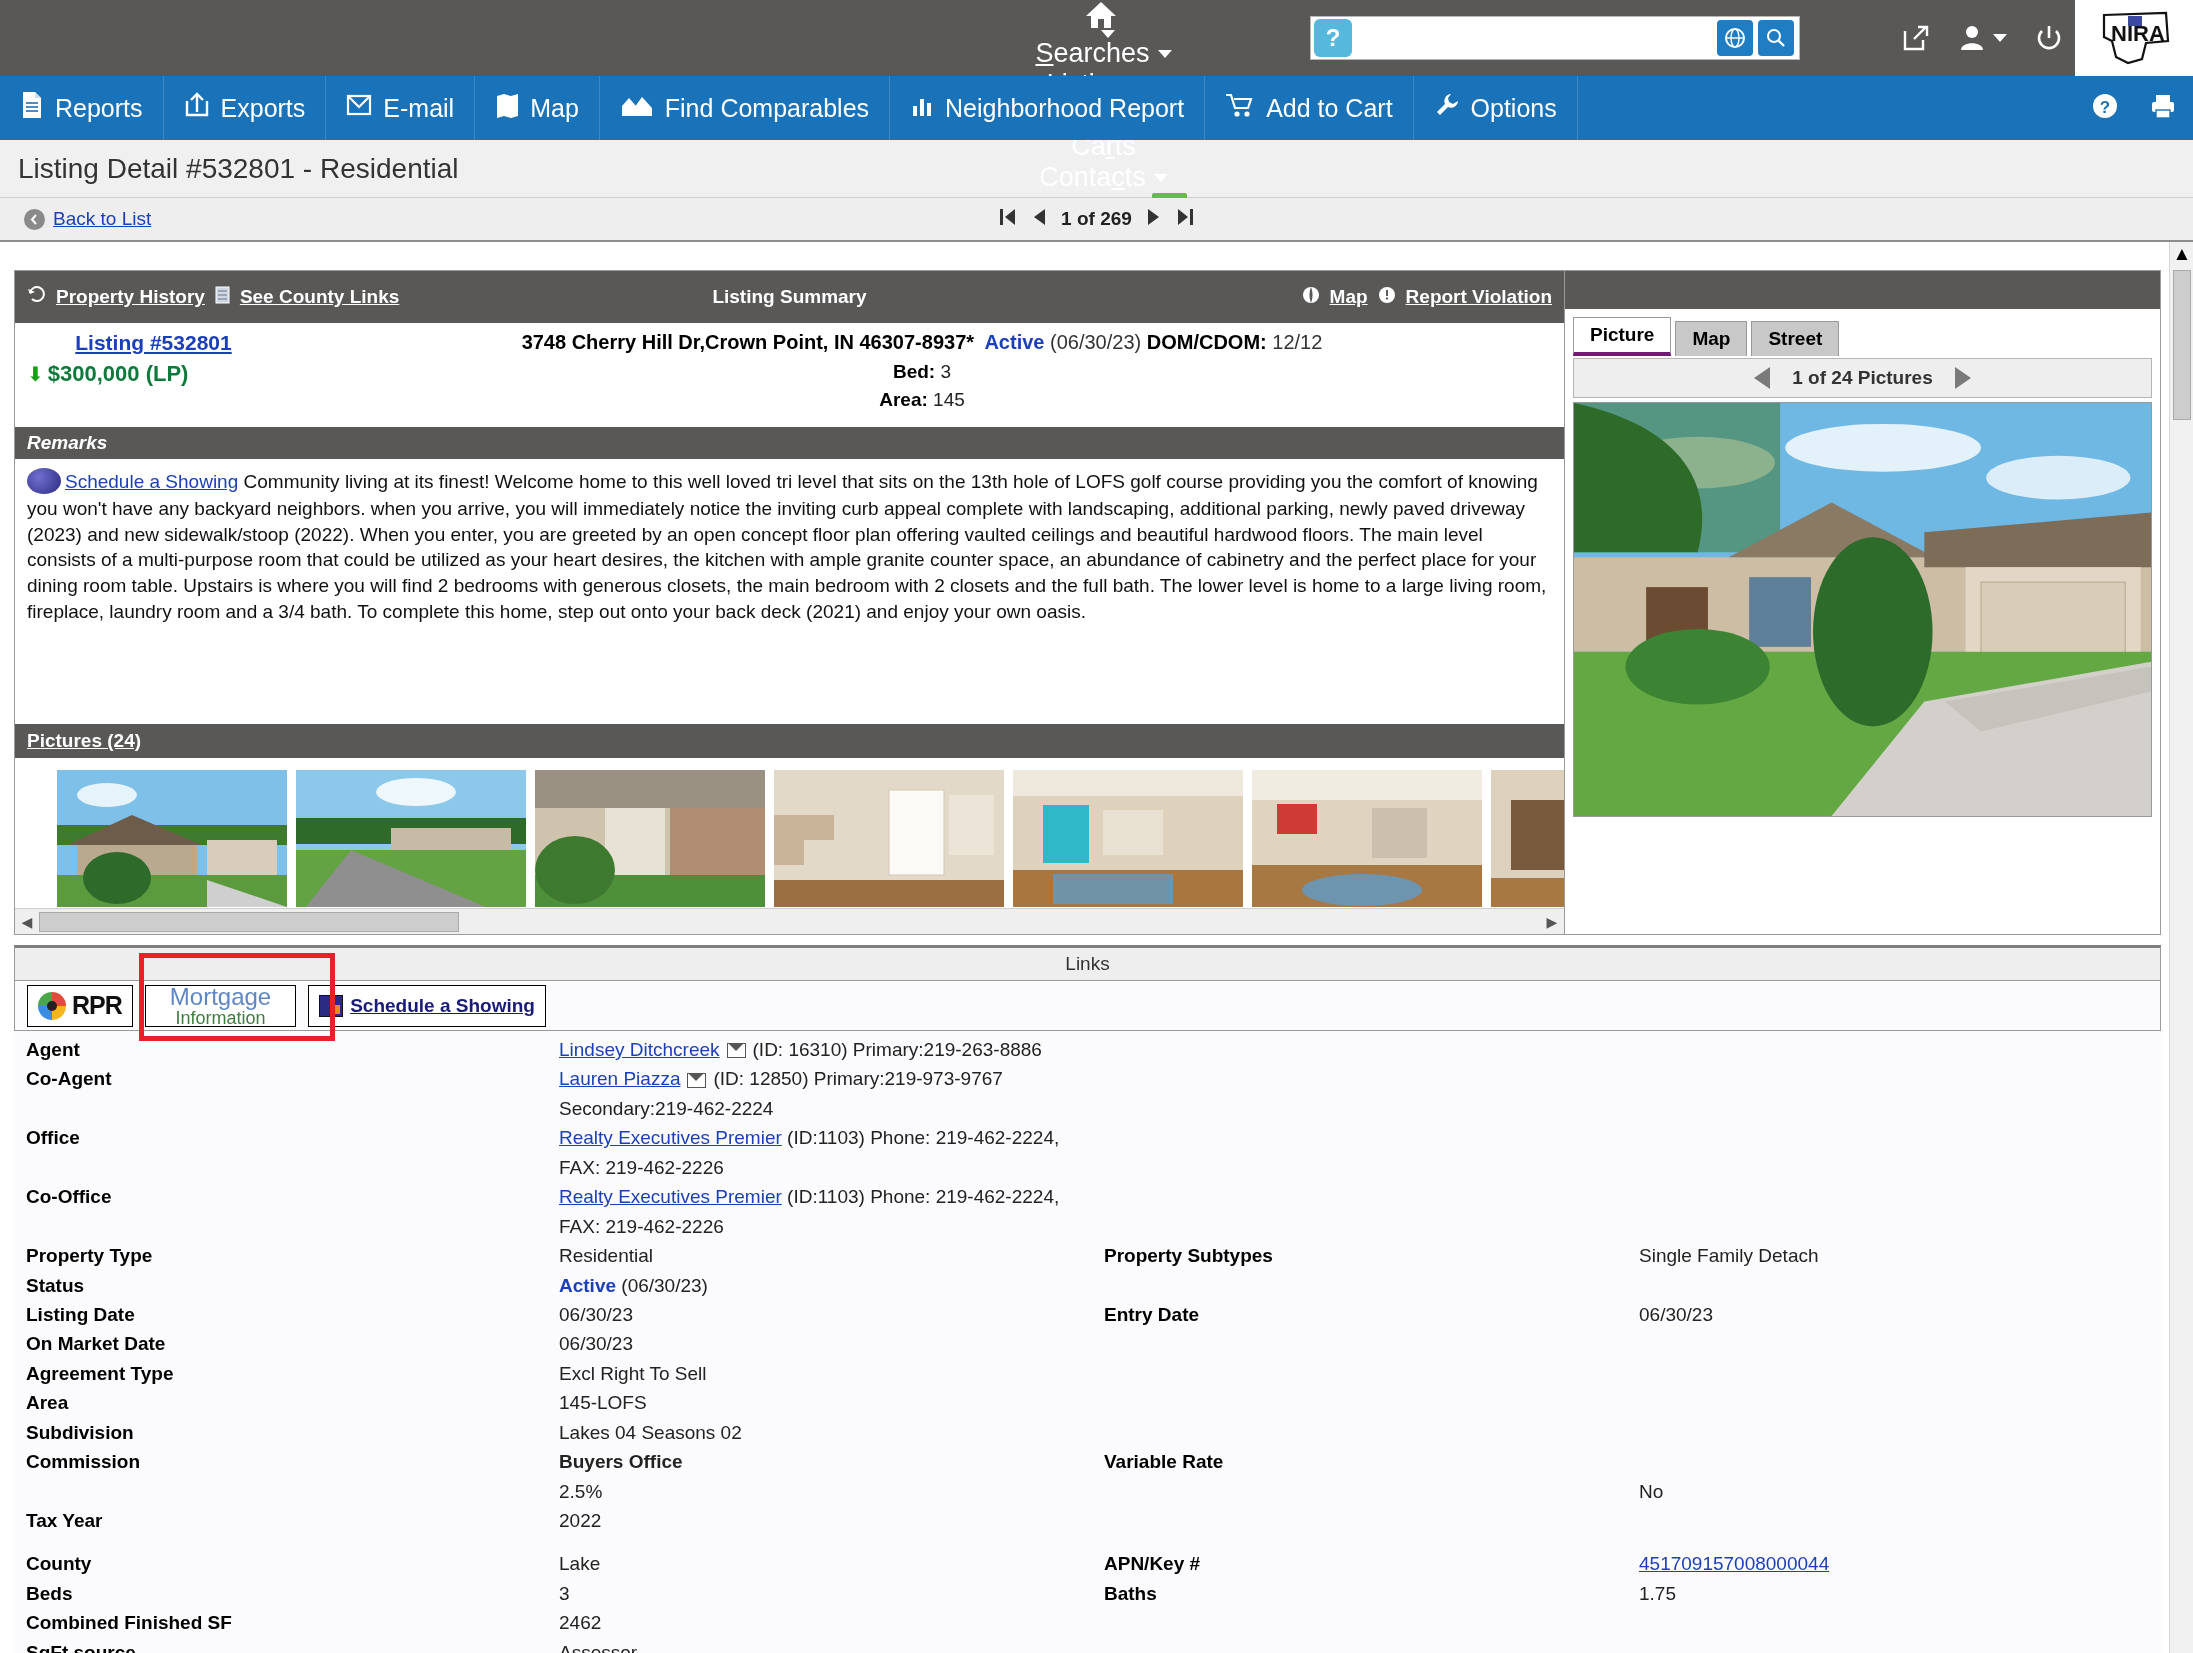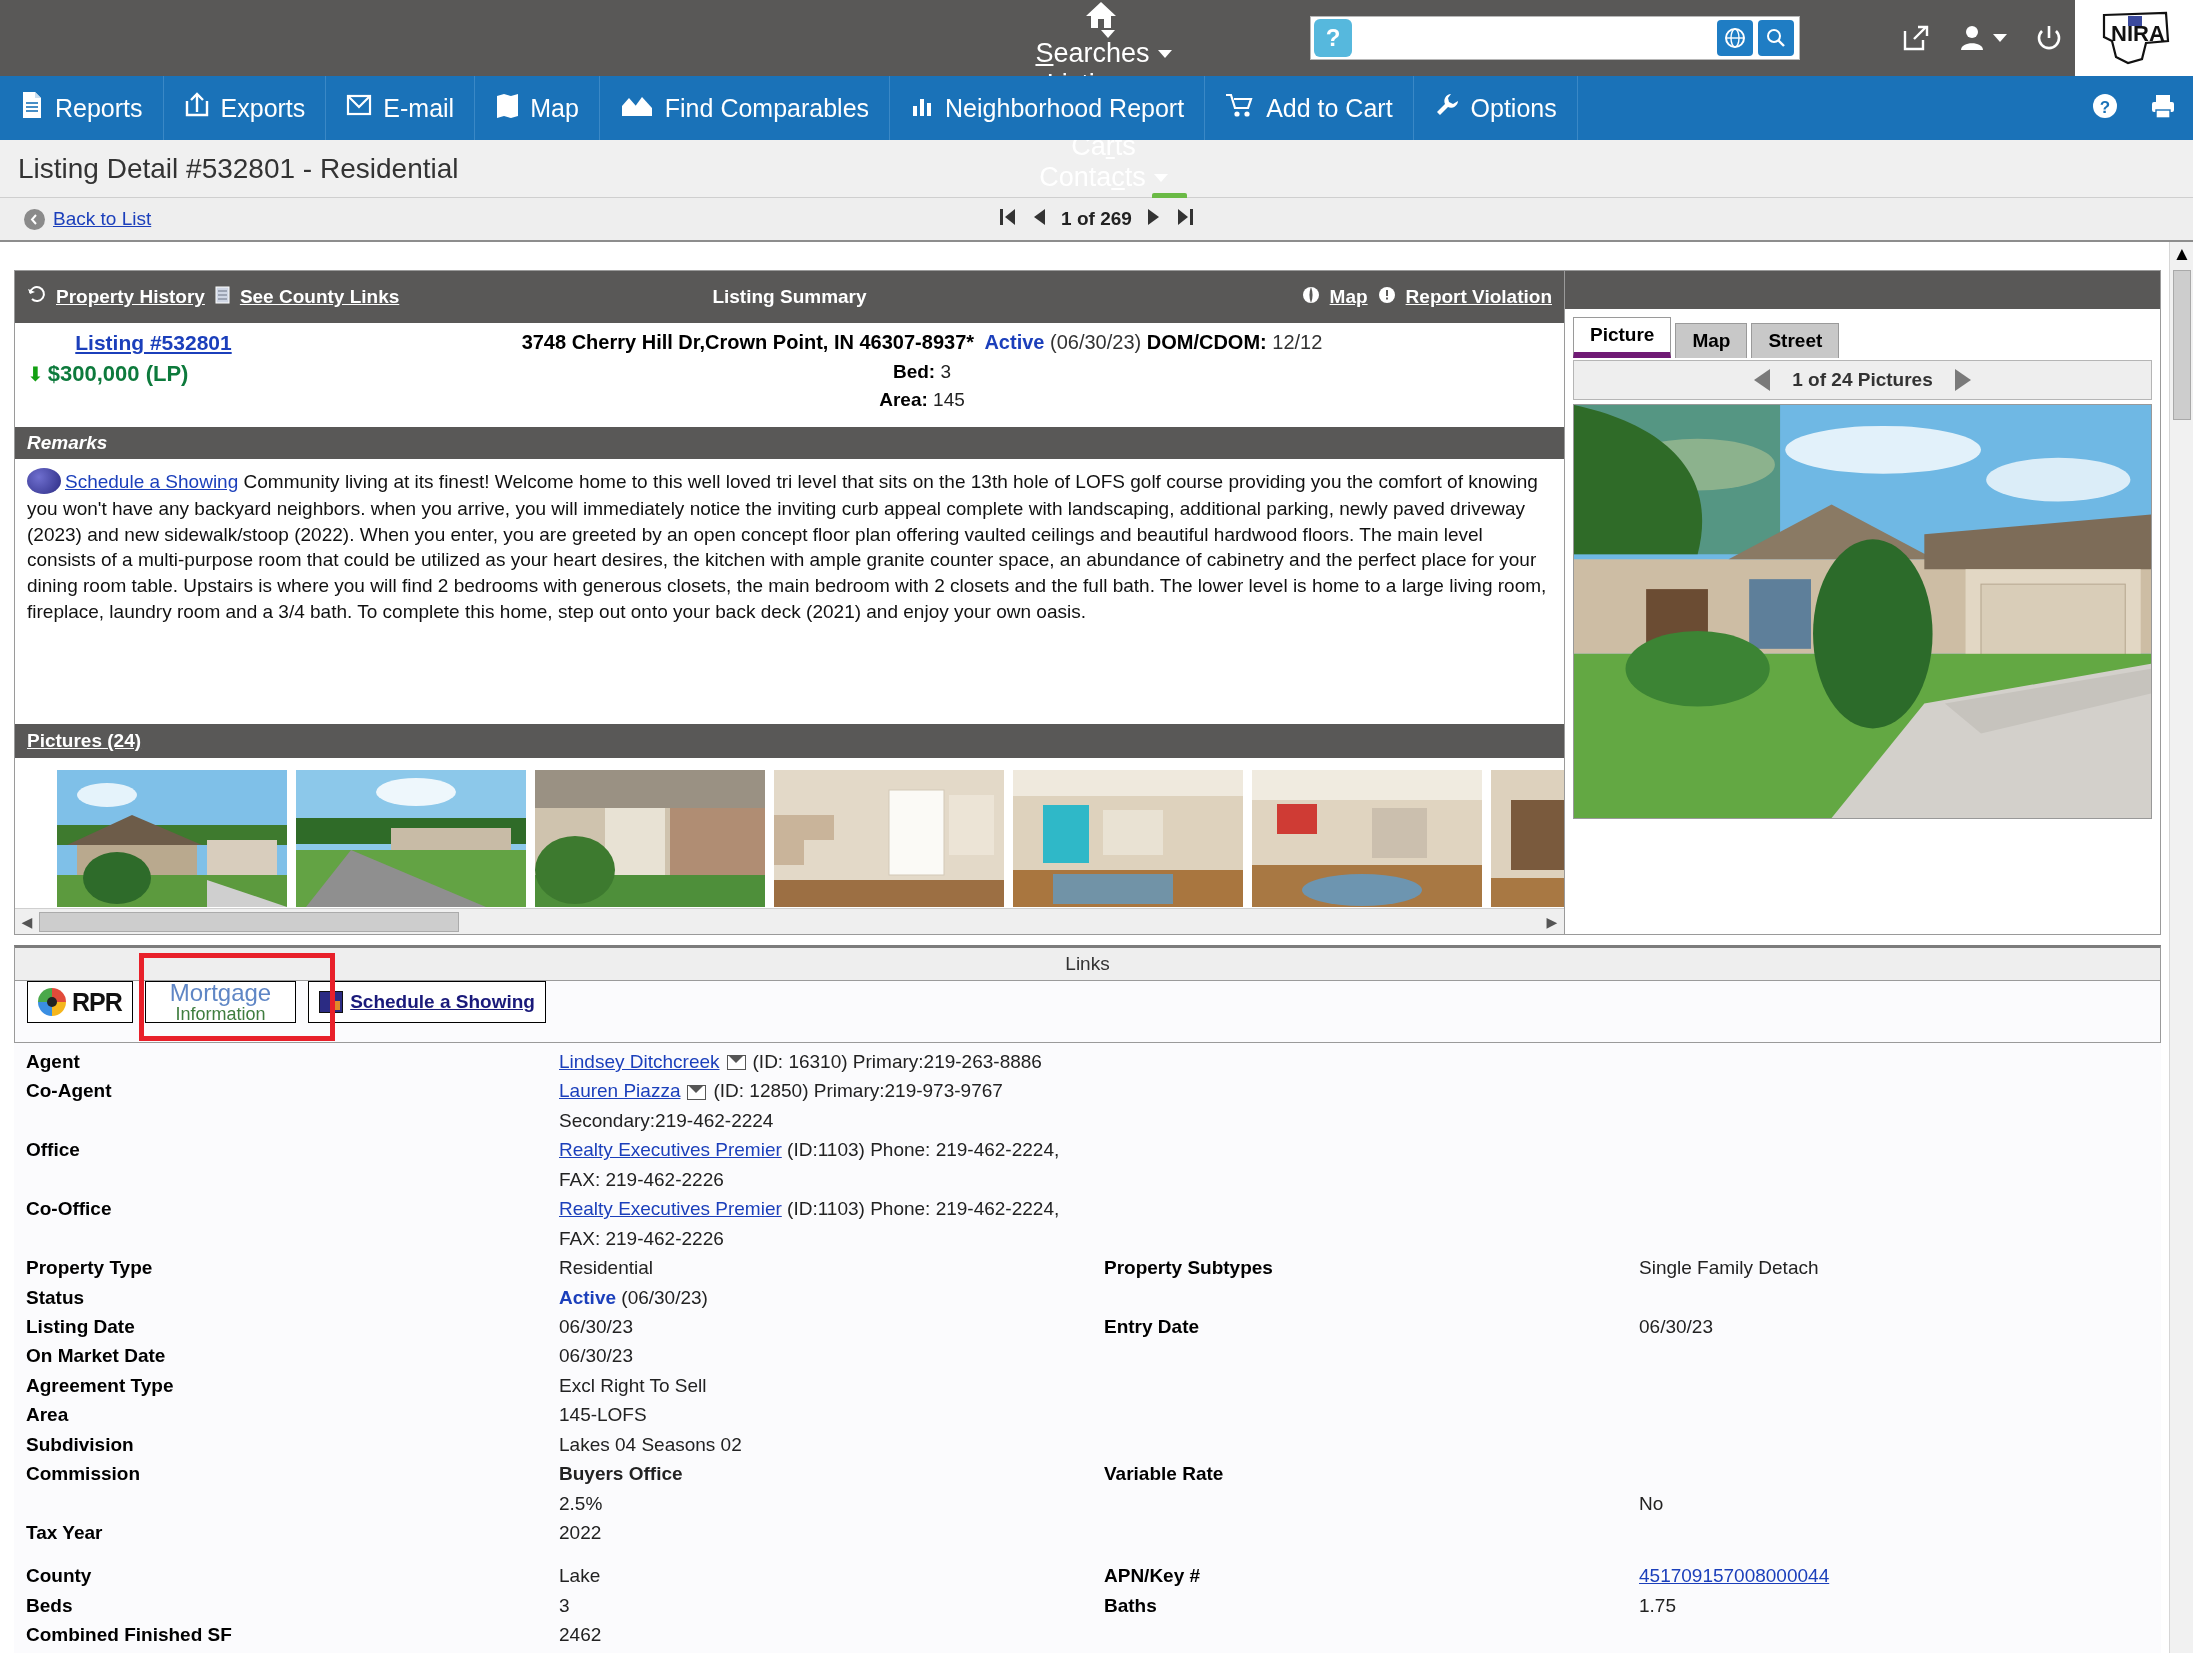--- a/index.html
+++ b/index.html
@@ -138,36 +138,36 @@
      display:flex; align-items:center; position:relative; }
   .ts-thumb { position:absolute; left:24px; top:3px; width:420px; height:20px;
      background:#cdcdcd; border:1px solid #ababab; }
   .ts-arrow { width:24px; display:flex; align-items:center; justify-content:center;
      font-size:14px; color:#555; }
 
   
   .pic-tabs { display:flex; gap:4px; padding:8px 0 0 8px; align-items:flex-end; }
   .pic-tab { padding:6px 16px; font-size:19px; font-weight:bold; cursor:pointer;
      background:#c8c8c8; border:1px solid #9a9a9a; border-bottom:none; }
-  .pic-tab.active { background:#fff; border-bottom:6px solid #701a75; }
+  .pic-tab.active { background:#fff; border-bottom:4px solid #701a75; }
   .pic-nav { margin:2px 8px 0 8px; height:40px; background:#eeeeee;
      border:1px solid #b5b5b5; display:flex; align-items:center; justify-content:center;
      gap:22px; font-size:19px; font-weight:bold; color:#333; }
   .tri-l, .tri-r { width:0;height:0;border-top:11px solid transparent;
      border-bottom:11px solid transparent; cursor:pointer; }
   .tri-l { border-right:16px solid #7a7a7a; }
   .tri-r { border-left:16px solid #7a7a7a; }
   .main-pic { margin:4px 8px 0 8px; height:415px; border:1px solid #999; overflow:hidden; position:relative; }
 
   
   .links-bar { margin:10px 32px 0 14px; border:1px solid #9a9a9a; border-top:3px solid #7c7c7c;
      background:#eeeeee; height:36px; display:flex; align-items:center; justify-content:center;
      font-size:19px; color:#333; }
   .links-btns { margin:0 32px 0 14px; border:1px solid #9a9a9a; border-top:none;
-     background:#fbfbfd; height:62px; display:flex; padding-left:12px; gap:12px;
+     background:#fbfbfd; height:50px; display:flex; align-items:center; padding-left:12px; gap:12px;
      position:relative; }
   .lbtn { border:1px solid #000; height:42px; display:flex; align-items:center;
      justify-content:center; padding:0 10px; background:#fff; cursor:pointer; }
   .rpr-dot { width:28px;height:28px;border-radius:50%;
      background:conic-gradient(#e24b3a 0 25%, #f5b61d 0 50%, #3a8ee2 0 75%, #4aa84a 0 100%);
      position:relative; margin-right:6px; }
   .rpr-dot::after { content:""; position:absolute; inset:9px; background:#222; border-radius:50%; }
   .rpr-txt { font-size:25px; font-weight:bold; letter-spacing:-1px; color:#111; }
   .mort-wrap { text-align:center; line-height:1.0; padding:2px 14px; }
   .mort-1 { color:#5f86c5; font-size:24px; }

